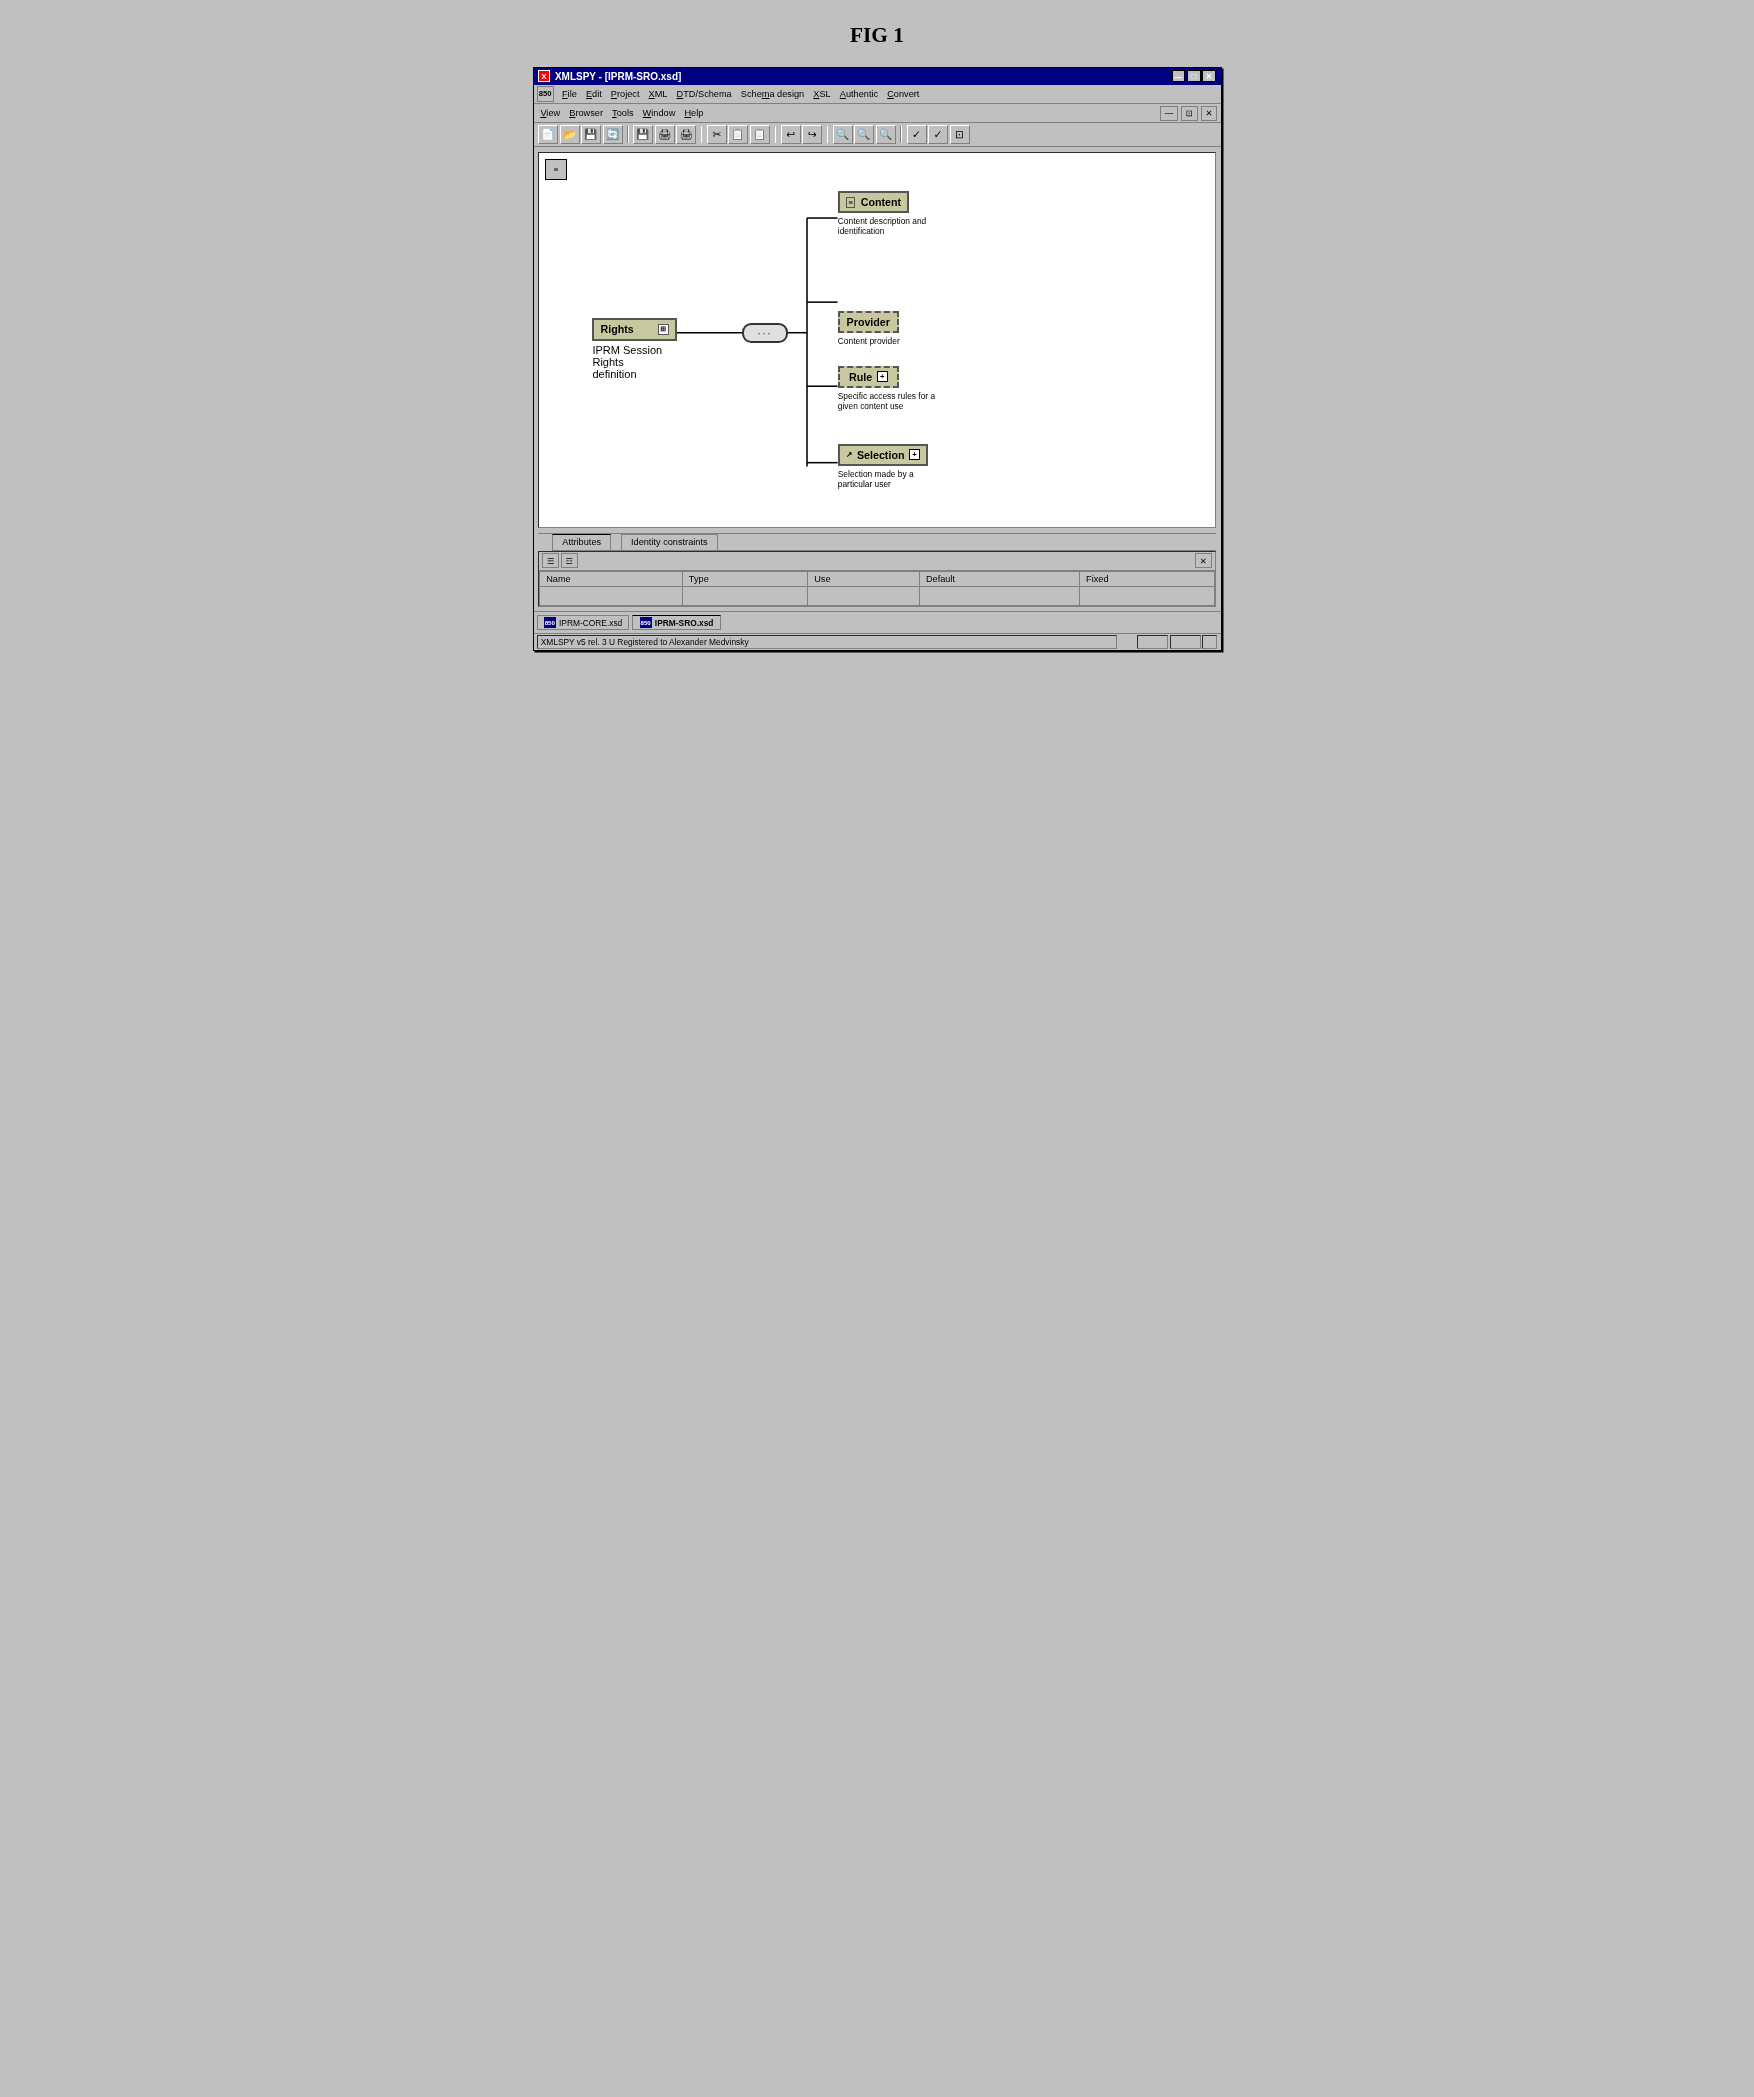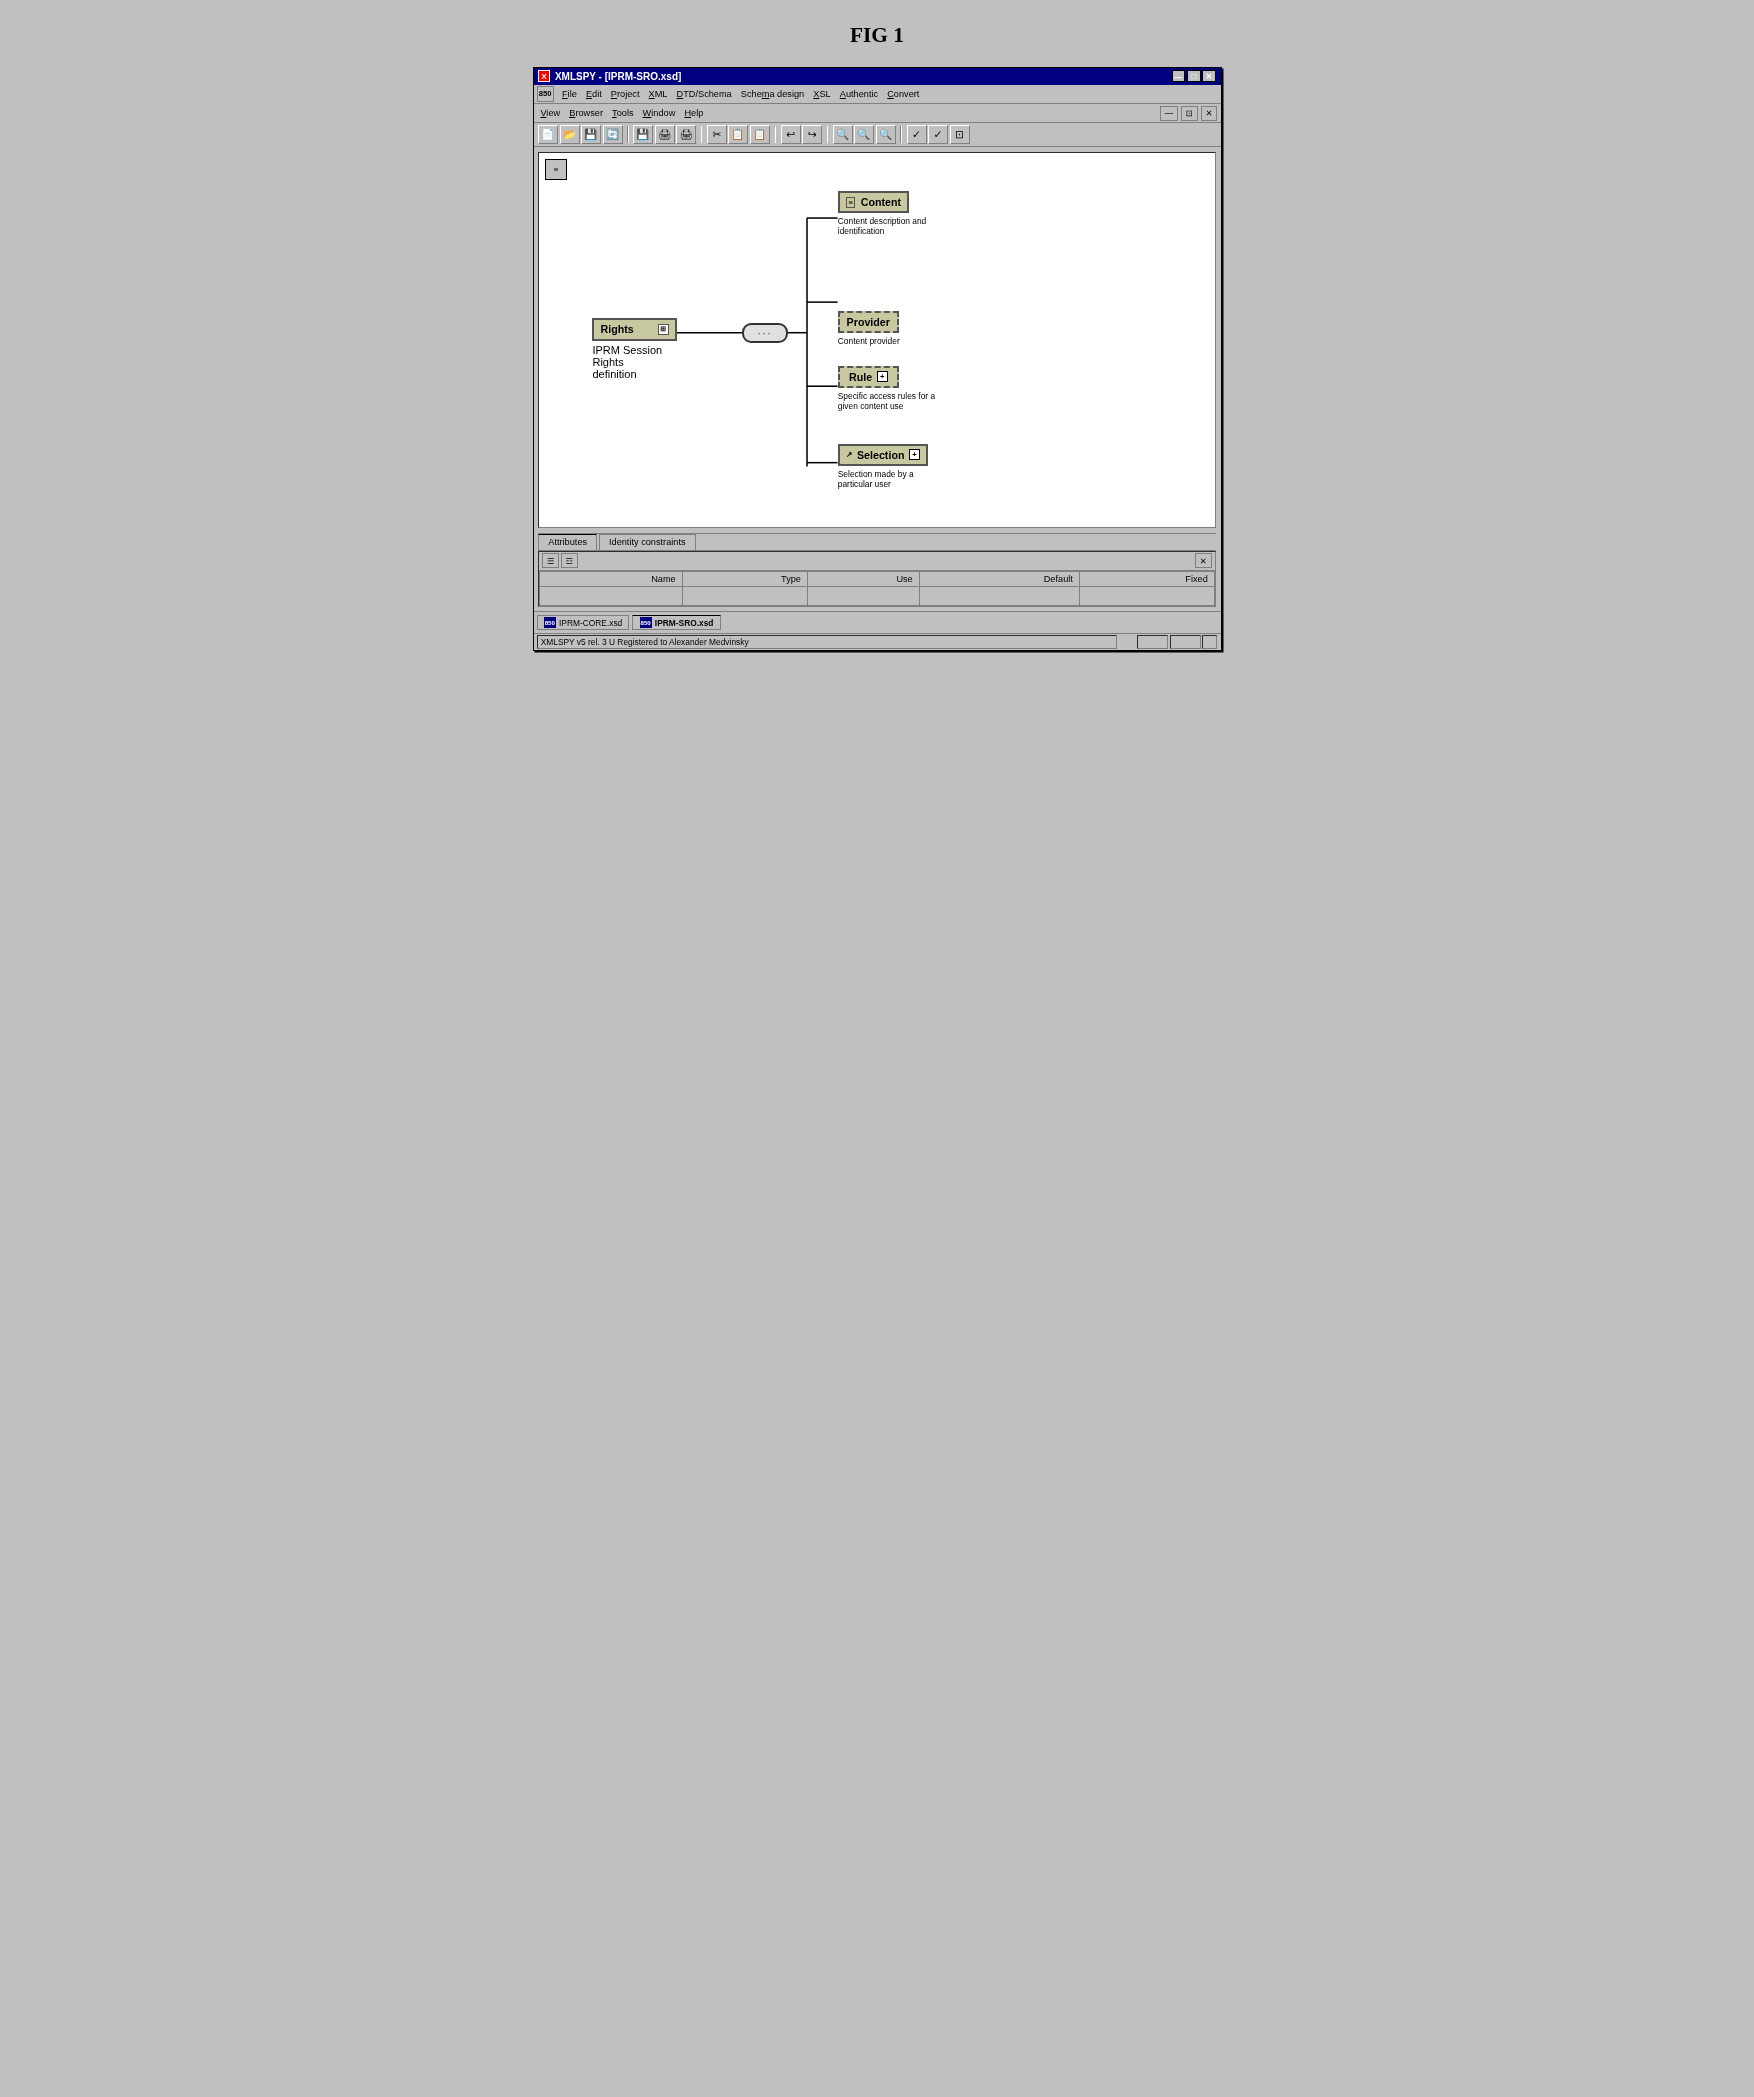--- a/index.html
+++ b/index.html
@@ -232,22 +232,23 @@
       pointer-events: none;
     }
     
     .bottom-panel {
       background: #c0c0c0;
       border-top: 1.5px solid #808080;
       margin: 0 4.6px 4.6px 4.6px;
     }
     .tabs-row {
       display: flex;
-      gap: 0;
+      gap: 8px;
       border-bottom: 1.5px solid #808080;
+      margin-left: 14px;
     }
     .tab {
       padding: 2.3px 9.2px;
       border: 0.8px solid #808080;
       border-bottom: none;
       background: #c0c0c0;
       font-size: 9.2px;
       cursor: pointer;
       margin-right: 1.5px;
     }
@@ -285,21 +286,21 @@
     }
     .attr-table {
       width: 100%;
       border-collapse: collapse;
       font-size: 9.2px;
     }
     .attr-table th {
       border: 0.8px solid #808080;
       padding: 2.3px 6.1px;
       background: #c0c0c0;
-      text-align: right;
+      text-align: left;
       font-weight: normal;
     }
     .attr-table td {
       border: 0.8px solid #808080;
       padding: 2.3px 6.1px;
       height: 18.4px;
     }
     
     .file-tabs {
       display: flex;

